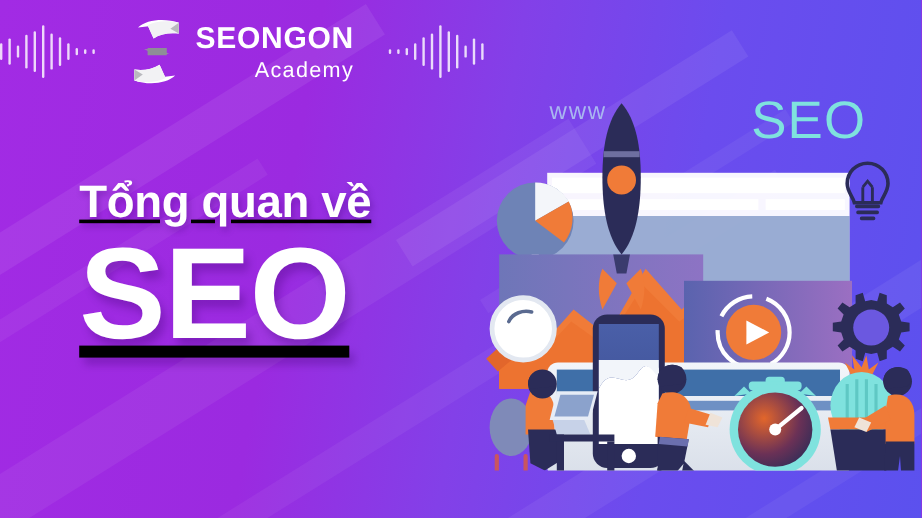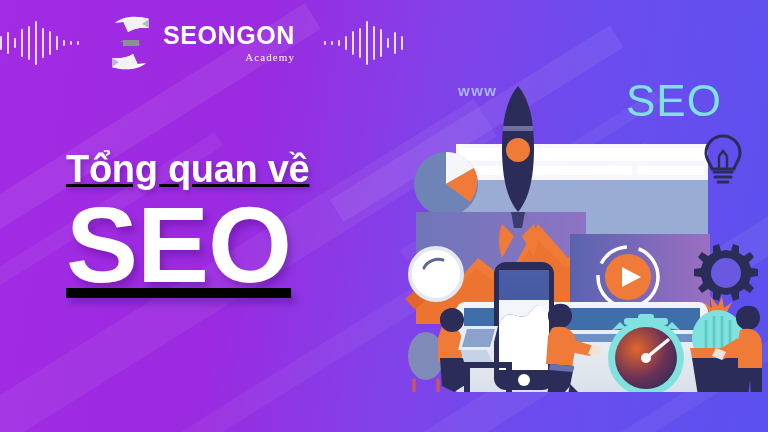--- a/index.html
+++ b/index.html
@@ -38,42 +38,42 @@
   }
   .waves { display:flex; align-items:center; gap:5px; height:46px; }
   .waves .bar { width:2px; background:rgba(255,255,255,0.82); border-radius:1px; }
   .logo-block { display:flex; align-items:center; gap:11px; padding:0 13px; }
   .logo-mark { position:relative; width:44px; height:54px; flex:none; }
   .wordmark { display:flex; flex-direction:column; align-items:flex-end; line-height:1; }
   .wordmark .brand {
     color:#ffffff; font-size:25px; font-weight:bold; letter-spacing:0.6px;
   }
   .wordmark .sub {
-    color:#ffffff; font-size:11px; font-weight:normal; letter-spacing:1.1px; margin-top:4px;font-family:Liberation Serif, serif;
+    color:#ffffff; font-size:18px; font-weight:normal; letter-spacing:1.1px; margin-top:4px;
   }
 
   
   #headline { position:absolute; left:66px; top:150px; width:340px;text-decoration:underline; }
   #kicker {
     color:#ffffff; font-size:38px; font-weight:bold; letter-spacing:-0.3px;
     text-shadow:2px 3px 5px rgba(60,0,110,0.32);
     line-height:1.05; white-space:nowrap;
   }
   #bigword {
     color:#ffffff; font-size:108px; font-weight:bold; letter-spacing:-1px;
     text-shadow:4px 6px 7px rgba(60,0,110,0.30);
     line-height:0.98; margin-top:2px;
   }
 
   
   #art { position:absolute; left:398px; top:62px; width:370px; height:330px; }
   #art svg { display:block; }
   .txt-www {
     position:absolute; left:60px; top:20px;
-    color:#A9B6F0; font-size:15px; font-weight:bold; letter-spacing:1.5px;
+    color:#A9B6F0; font-size:20px; font-weight:normal; letter-spacing:1.5px;
   }
   .txt-seo-art {
     position:absolute; left:228px; top:14px;
     color:#7FE2DE; font-size:44px; font-weight:300; letter-spacing:1px;
   }
 </style>
 </head>
 <body>
 
 <div id="banner">

